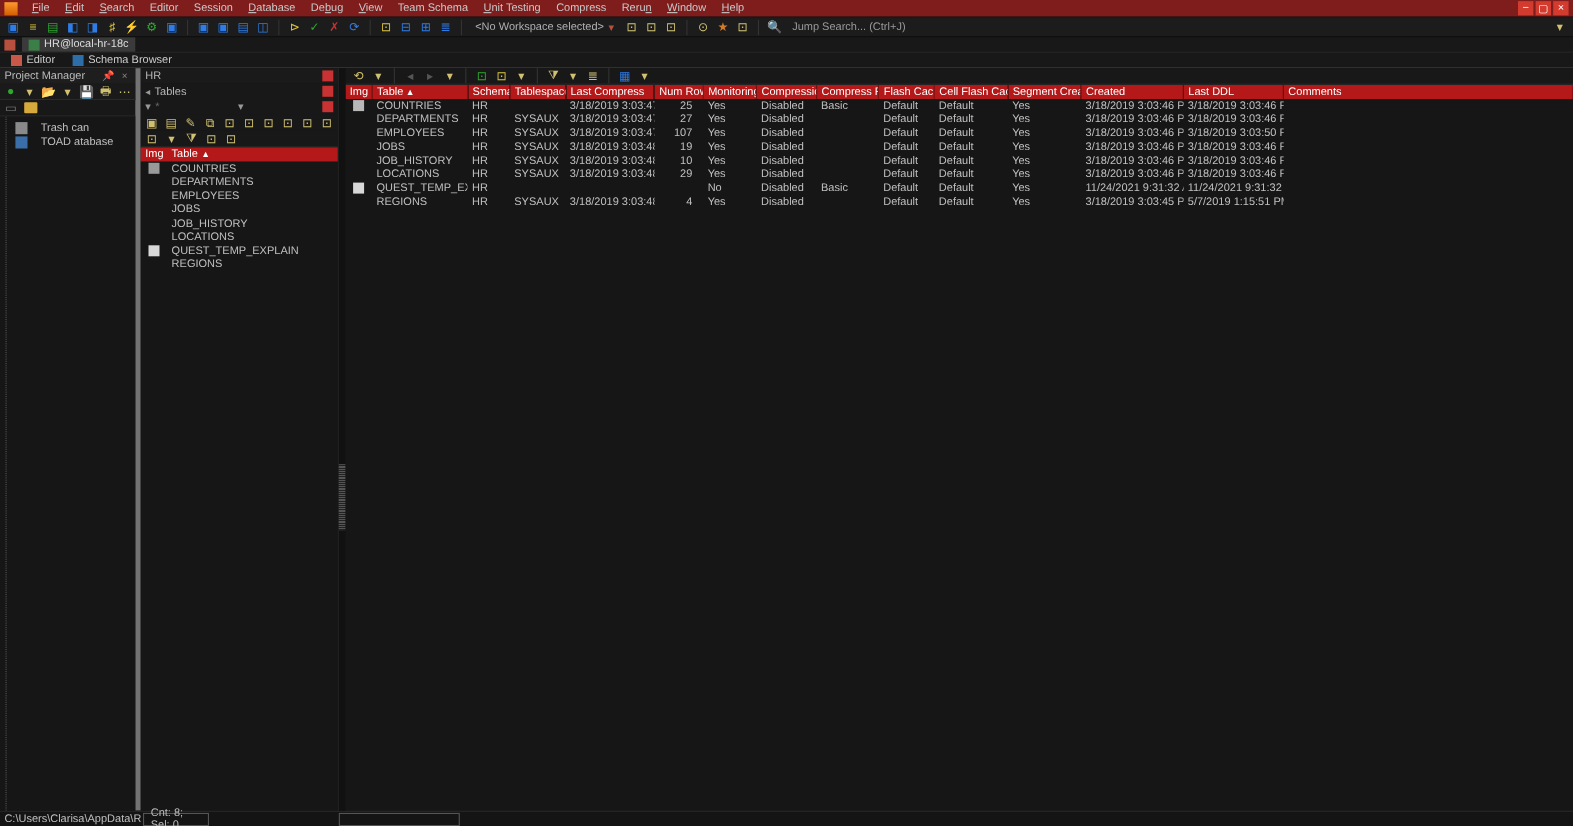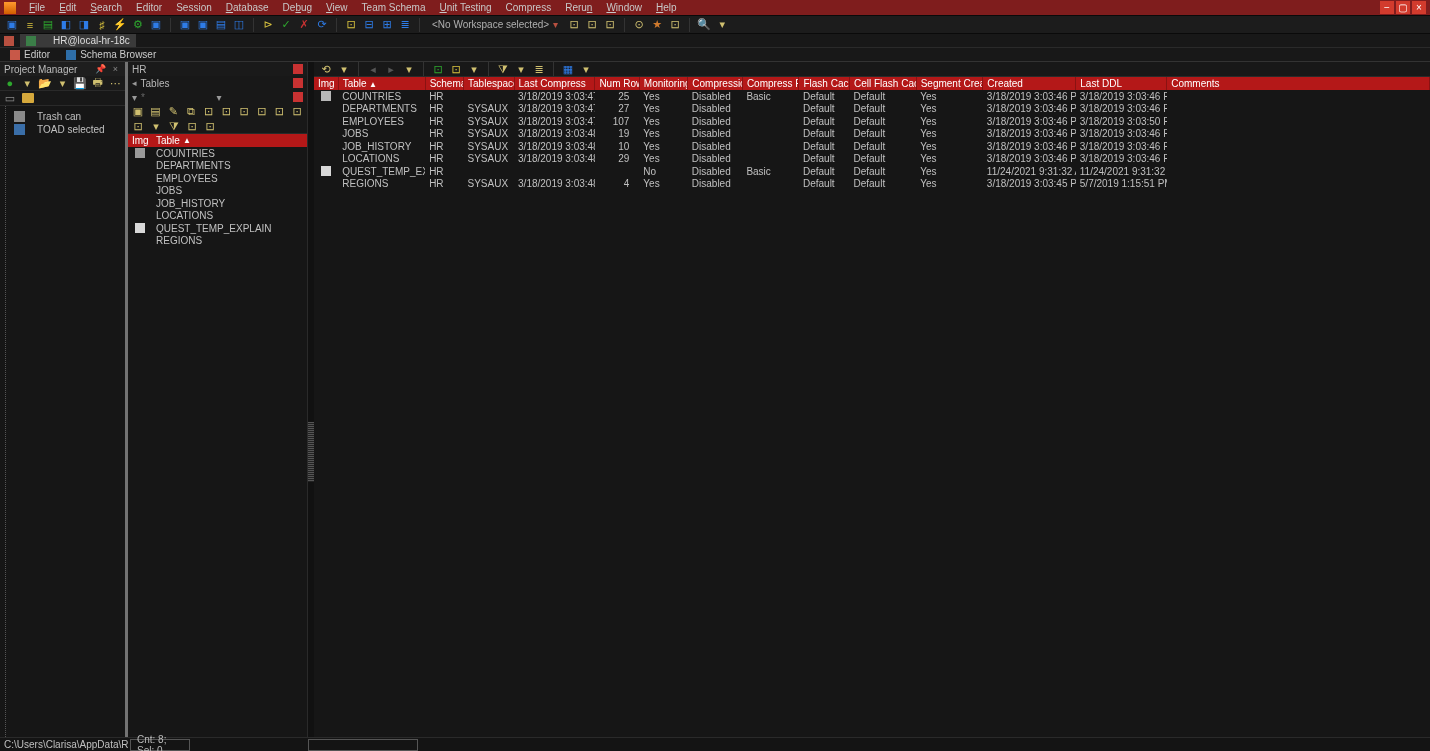--- a/index.html
+++ b/index.html
@@ -61,21 +61,21 @@
   .tb-text .dd { color:#b85040; }
   .jump-search { flex:1; text-align:left; padding-left:6px; color:#9a9a9a; }
   
   .conn-row {
     display:flex; align-items:center; height:14px;
     background:#181818; gap:6px; padding:0 4px;
     border-bottom:1px solid #2a2a2a;
   }
   .conn-dd { width:10px; height:10px; background:#b85040; }
   .conn-tab {
-    display:flex; align-items:center; gap:17px;
+    display:flex; align-items:center; gap:4px;
     background:#3a3a3a; padding:0 6px; height:13px;
     color:#ddd;
   }
   .conn-tab .dbicon { width:10px; height:10px; background:#3b7e48; }
   
   .doc-tab-row {
     display:flex; align-items:flex-end; height:14px;
     background:#181818; gap:4px; padding-left:4px;
     border-bottom:1px solid #333;
   }
@@ -87,21 +87,21 @@
   .doc-tab .icon { width:10px; height:10px; }
   .doc-tab.editor .icon { background:#c85848; }
   .doc-tab.browser .icon { background:#2e6ea8; }
   
   .main {
     flex:1; display:flex; min-height:0;
   }
   
   .pm-panel {
     width:128px; display:flex; flex-direction:column;
-    background:#181818; border-right:3px solid #737373;
+    background:#181818; border-right:5px solid #737373;
   }
   .pm-title {
     display:flex; align-items:center; height:14px;
     background:#1e1e1e; padding:0 4px; color:#bbb;
   }
   .pm-title .pin { margin-left:auto; color:#888; font-size:9px; padding:0 3px;}
   .pm-title .x { color:#888; font-size:9px; padding:0 3px;}
   .pm-toolbar {
     display:flex; align-items:center; height:15px; gap:2px;
     padding:0 2px; background:#1a1a1a; border-bottom:1px solid #2a2a2a;
@@ -274,20 +274,21 @@
   </div>
   <div class="tb-btn">⊡</div>
   <div class="tb-btn">⊡</div>
   <div class="tb-btn">⊡</div>
   <div class="tb-sep"></div>
   <div class="tb-btn">⊙</div>
   <div class="tb-btn orange">★</div>
   <div class="tb-btn">⊡</div>
   <div class="tb-sep"></div>
   <div class="tb-btn">🔍</div>
+  <div class="jump-search">Jump Search... (Ctrl+J)</div>
   <div class="tb-btn">▾</div>
 </div>
 
 <div class="conn-row">
   <div class="conn-dd"></div>
   <div class="conn-tab">
     <div class="dbicon"></div>
     <span>HR@local-hr-18c</span>
   </div>
 </div>
@@ -325,21 +326,21 @@
       <div class="folder-icon"></div>
     </div>
     <div class="pm-body tree-branch">
       <div class="tree" id="pm-tree">
           <div class="tree-node">
             <span class="nicon trash"></span>
             <span>Trash can</span>
           </div>
           <div class="tree-node">
             <span class="nicon folder"></span>
-            <span>TOAD selected</span>
+            <span>TOAD atabase</span>
           </div>
         </div>
     </div>
   </div>
 
   <div class="obj-panel">
     <div class="obj-header">
       <span>HR</span>
       <div class="hdr-dd"></div>
     </div>

